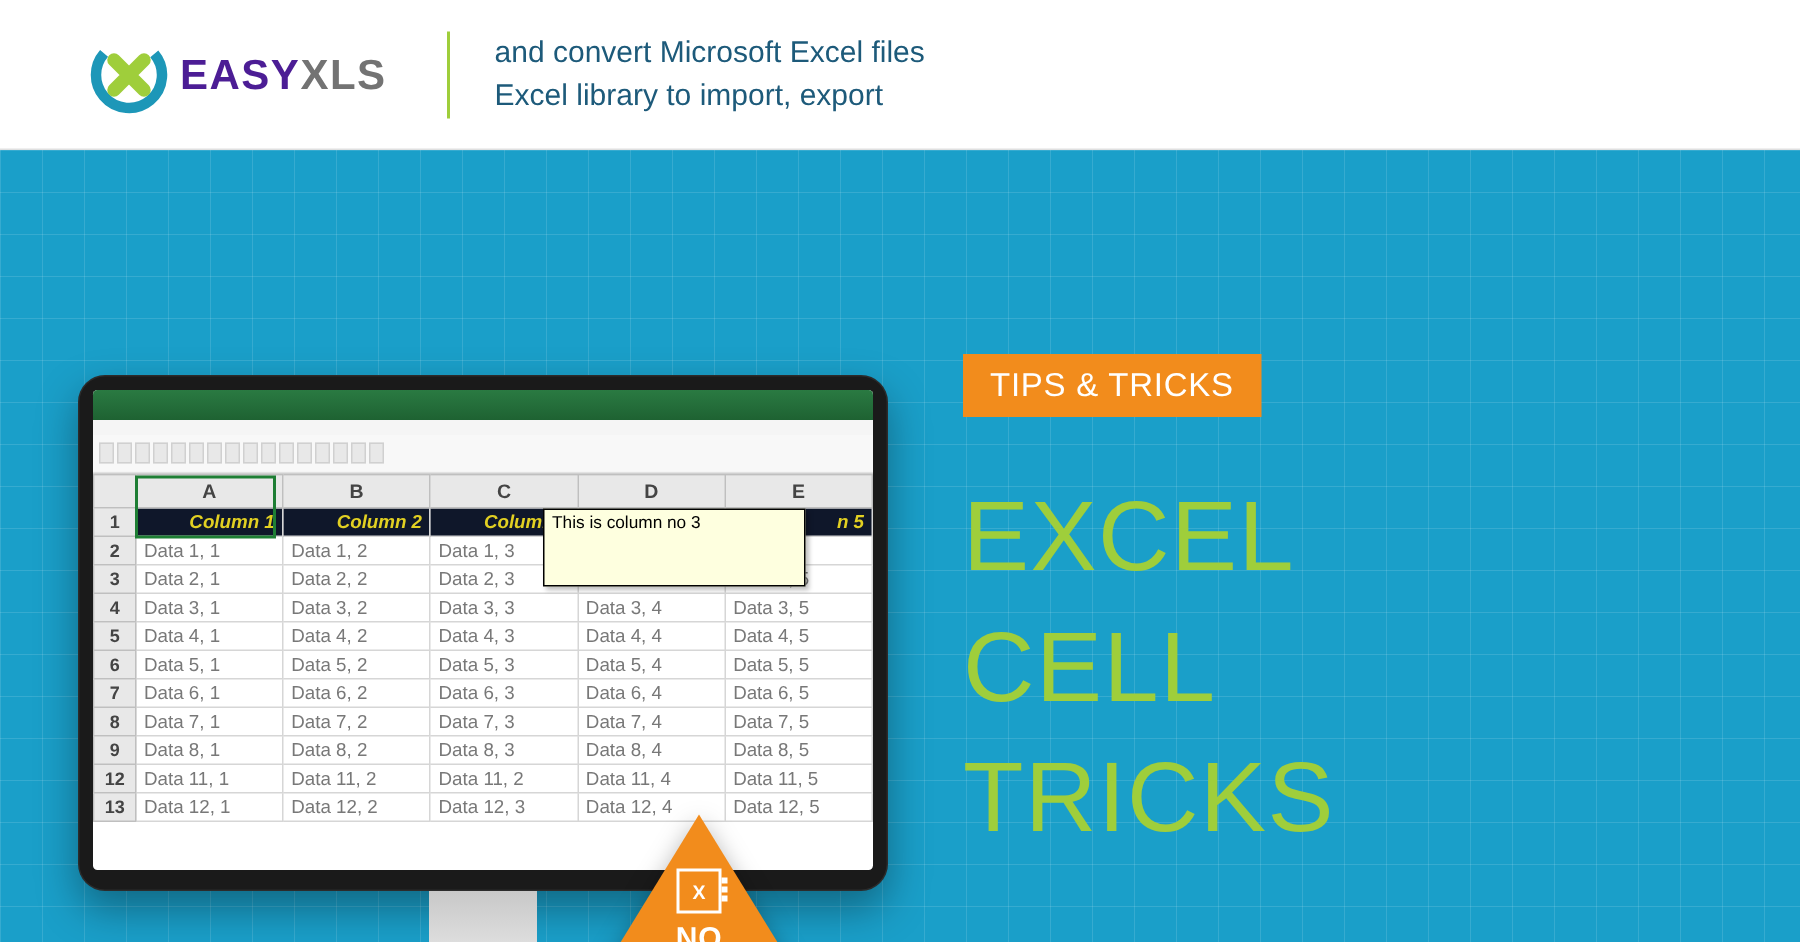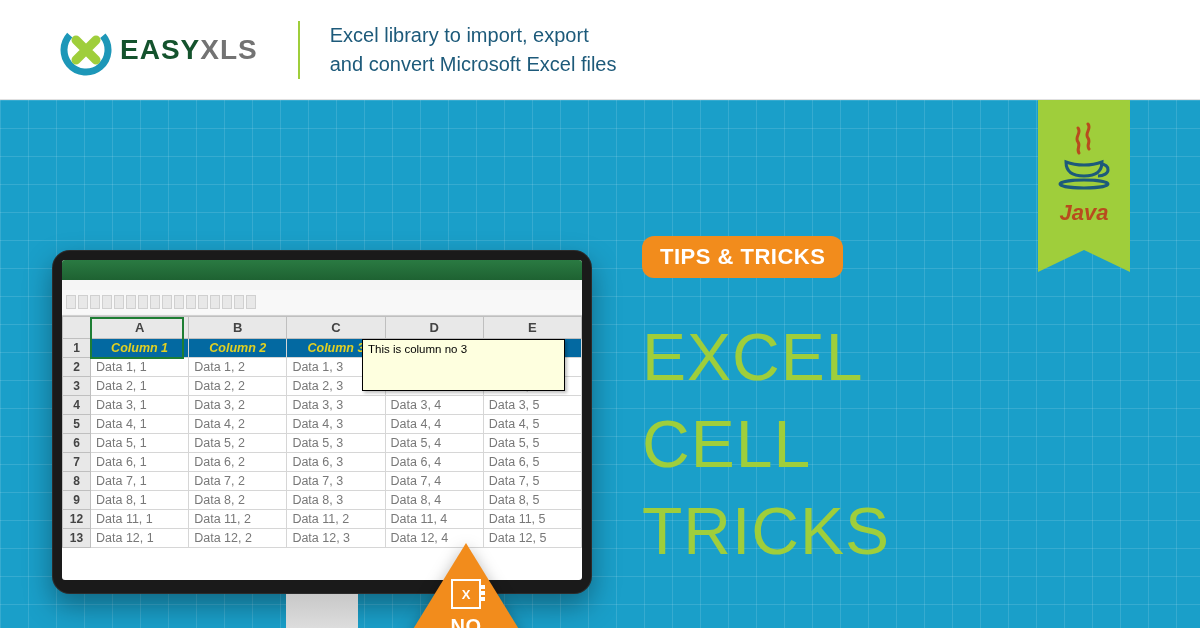--- a/index.html
+++ b/index.html
@@ -2,47 +2,47 @@
 <html><head>
 <meta charset="utf-8">
 <style>
 *{margin:0;padding:0;box-sizing:border-box}
 body{font-family:Arial,Helvetica,sans-serif;width:1200px;height:628px;overflow:hidden;position:relative}
 .header{background:#fff;height:100px;display:flex;align-items:center;padding:0 60px;border-bottom:1px solid #e0e0e0}
 .logo{display:flex;align-items:center;gap:8px}
 .logo-mark{width:52px;height:52px;position:relative}
 .logo-mark svg{width:100%;height:100%}
 .logo-text{font-size:28px;font-weight:600;letter-spacing:1px}
-.logo-easy{color:#14532d}
+.logo-easy{color:#4c1d95}
 .logo-xls{color:#737373}
 .tagline{margin-left:40px;padding-left:30px;border-left:2px solid #9fce3b;color:#1d5a7a;font-size:20px;line-height:1.45}
 .hero{height:528px;background:#1a9fc9;position:relative;background-image:linear-gradient(rgba(255,255,255,.12) 1px,transparent 1px),linear-gradient(90deg,rgba(255,255,255,.12) 1px,transparent 1px);background-size:28px 28px}
 .java-ribbon{position:absolute;top:0;right:70px;width:92px;height:150px;background:#9fce3b}
 .java-ribbon::after{content:"";position:absolute;bottom:-22px;left:0;border-left:46px solid #9fce3b;border-right:46px solid #9fce3b;border-bottom:22px solid transparent}
 .java-ribbon .cup{text-align:center;padding-top:22px}
 .java-ribbon .label{text-align:center;font-style:italic;font-size:22px;font-weight:bold;color:#b84b1e;margin-top:4px}
 .steam{display:inline-block}
 .right-side{position:absolute;top:136px;left:642px}
-.tips-badge{background:#f28c1c;color:#fff;font-weight:bold;font-size:22px;padding:8px 18px;border-radius:12px;display:inline-block;letter-spacing:.5px}
+.tips-badge{background:#f28c1c;color:#fff;font-weight:normal;font-size:22px;padding:8px 18px;border-radius:0;display:inline-block;letter-spacing:.5px}
 .title-lines{margin-top:36px}
 .title-lines div{color:#9fce3b;font-size:66px;font-weight:400;line-height:1.32;letter-spacing:1px}
 .monitor-wrap{position:absolute;left:52px;top:150px;width:540px}
 .monitor{width:540px;background:#1a1a1a;border-radius:18px;padding:10px 10px 14px;box-shadow:0 12px 28px rgba(0,0,0,.35),inset 0 0 0 1px rgba(255,255,255,.08)}
 .screen{background:#fff;border-radius:3px;overflow:hidden;height:320px}
 .excel-titlebar{background:linear-gradient(#2a7a42,#1e6232);height:20px}
 .excel-ribbon{background:#f5f5f5;height:36px;border-bottom:1px solid #d0d0d0;display:flex;align-items:flex-start;padding:2px 6px;gap:4px}
 .ribbon-body{height:24px;background:#f8f8f8;display:flex;gap:2px;align-items:center;padding:2px 4px;position:absolute;top:10px;left:0;right:0}
 .rb{width:10px;height:14px;background:#e8e8e8;border:1px solid #d0d0d0}
 .sheet{position:relative;font-size:12.5px;color:#787878}
 table{border-collapse:collapse;width:100%}
 th.colhead{background:#e8e8e8;color:#444;font-weight:600;border:1px solid #bfbfbf;height:22px;text-align:center;font-size:13px}
 th.rowhead{background:#e8e8e8;color:#444;font-weight:600;border:1px solid #bfbfbf;width:28px;text-align:center;font-size:12px}
 td{border:1px solid #d6d6d6;padding:1px 5px;height:19px;white-space:nowrap}
-tr.hdr td{background:#0369a1;color:#e2d022;font-style:italic;font-weight:bold;text-align:center;font-size:12.5px}
-.comment-box{position:absolute;top:23px;left:300px;width:203px;height:52px;background:#feffdf;border:1.5px solid #000;padding:3px 5px;font-size:11.5px;color:#000;box-shadow:2px 2px 3px rgba(0,0,0,.25)}
+tr.hdr td{background:#0f172a;color:#e2d022;font-style:italic;font-weight:bold;text-align:right;font-size:12.5px}
+.comment-box{position:absolute;top:23px;left:300px;width:175px;height:52px;background:#feffdf;border:1.5px solid #000;padding:3px 5px;font-size:11.5px;color:#000;box-shadow:2px 2px 3px rgba(0,0,0,.25)}
 .stand-neck{width:72px;height:52px;background:linear-gradient(#c8c8c8,#e8e8e8);margin:0 auto}
 .badge-tri{position:absolute;left:380px;top:443px;width:172px;height:150px;filter:drop-shadow(0 4px 8px rgba(0,0,0,.3))}
 .tri-shape{width:0;height:0;border-left:86px solid transparent;border-right:86px solid transparent;border-bottom:140px solid #f28c1c;position:relative}
 .tri-inner{position:absolute;top:36px;left:-64px;width:128px;text-align:center;color:#fff}
 .tri-inner .xi{width:30px;height:30px;border:2px solid #fff;margin:0 auto 6px;display:flex;align-items:center;justify-content:center;font-weight:bold;font-size:13px;position:relative}
 .tri-inner .xi::after{content:"";position:absolute;right:-6px;top:4px;width:4px;height:4px;background:#fff;box-shadow:0 6px 0 #fff,0 12px 0 #fff}
 .tri-inner .no{font-size:20px;font-weight:800;letter-spacing:.5px}
 .selbox{position:absolute;top:1px;left:28px;width:94px;height:42px;border:2px solid #1e7e34;pointer-events:none}
 </style>
 </head>
@@ -54,38 +54,26 @@
       <svg viewBox="0 0 52 52">
           <circle cx="26" cy="26" r="22" fill="none" stroke="#1d97b8" stroke-width="7" stroke-dasharray="100 40" transform="rotate(-40 26 26)"></circle>
           <path d="M16 16 L36 36 M36 16 L16 36" stroke="#9fce3b" stroke-width="9" stroke-linecap="round"></path>
         </svg>
     </div>
     <div class="logo-text">
       <span class="logo-easy">EASY</span><span class="logo-xls">XLS</span>
     </div>
   </div>
   <div class="tagline">
+    <div>and convert Microsoft Excel files</div>
     <div>Excel library to import, export</div>
-    <div>and convert Microsoft Excel files</div>
   </div>
 </div>
 
 <div class="hero">
-  <div class="java-ribbon">
-    <div class="cup">
-      <svg class="steam" width="60" height="70" viewBox="0 0 60 70">
-        <path d="M24 6c4 5-4 9 0 14c3 4-2 7 1 11" stroke="#b84b1e" stroke-width="3" fill="none" stroke-linecap="round"></path>
-        <path d="M34 2c4 5-4 9 0 14c3 4-2 7 1 11" stroke="#b84b1e" stroke-width="3" fill="none" stroke-linecap="round"></path>
-        <path d="M12 40c0 0 8 3 18 3s18-3 18-3c0 8-4 14-18 14S12 48 12 40z" fill="none" stroke="#1d5a7a" stroke-width="3"></path>
-        <path d="M46 42c6 0 8 3 8 6s-4 6-10 6" fill="none" stroke="#1d5a7a" stroke-width="3"></path>
-        <ellipse cx="30" cy="62" rx="24" ry="4" fill="none" stroke="#1d5a7a" stroke-width="3"></ellipse>
-      </svg>
-    </div>
-    <div class="label">Java</div>
-  </div>
 
   <div class="right-side">
     <div class="tips-badge">TIPS &amp; TRICKS</div>
     <div class="title-lines">
       <div>EXCEL</div>
       <div>CELL</div>
       <div>TRICKS</div>
     </div>
   </div>
 

